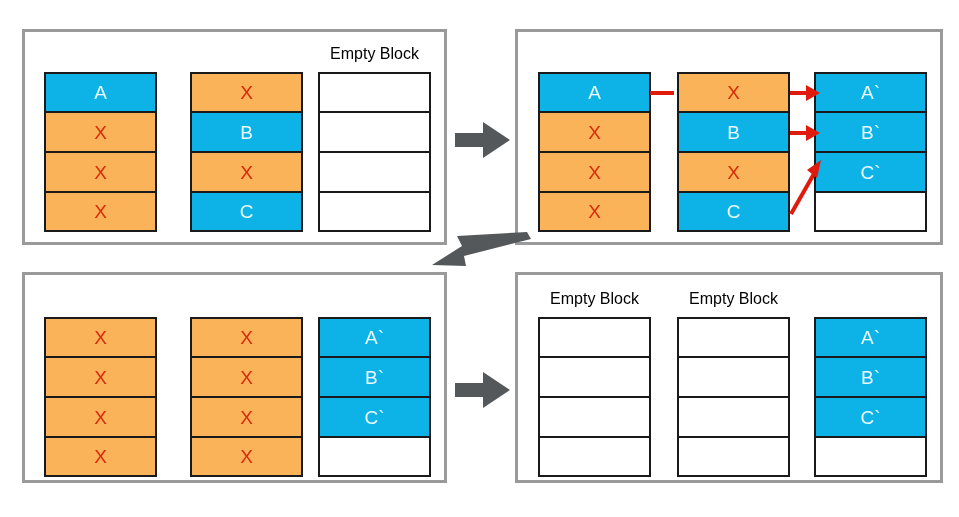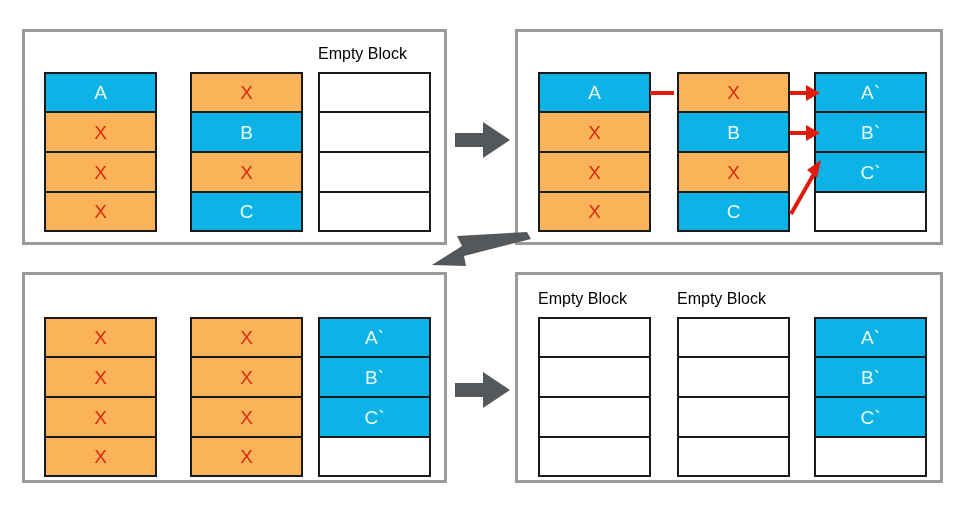--- a/index.html
+++ b/index.html
@@ -37,21 +37,21 @@
   
   .column {
     position: absolute;
     width: 113px;
   }
   .col-label {
     position: absolute;
     top: -26px;
     left: 0;
     width: 113px;
-    text-align: left;
+    text-align: center;
     font-size: 16px;
     color: #000000;
     white-space: nowrap;
     line-height: 1;
   }
   .cell {
     height: 40px;
     box-sizing: border-box;
     border: 2px solid #1a1a1a;
     border-bottom-width: 1px;

